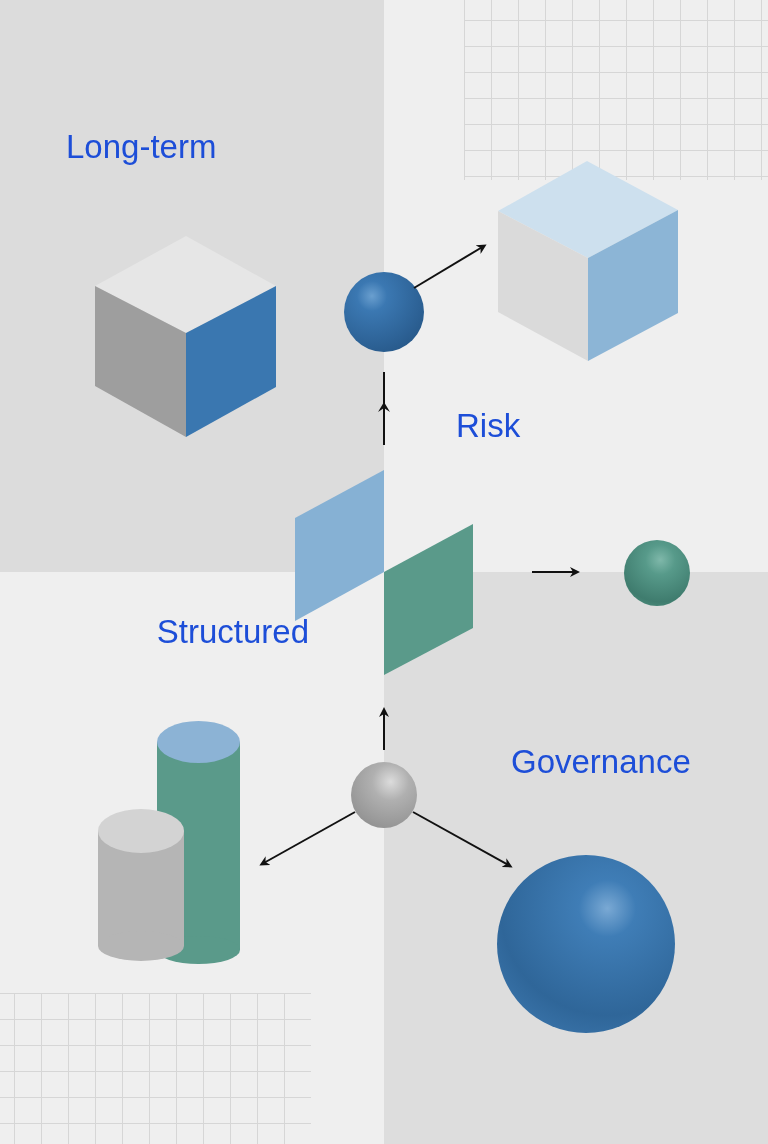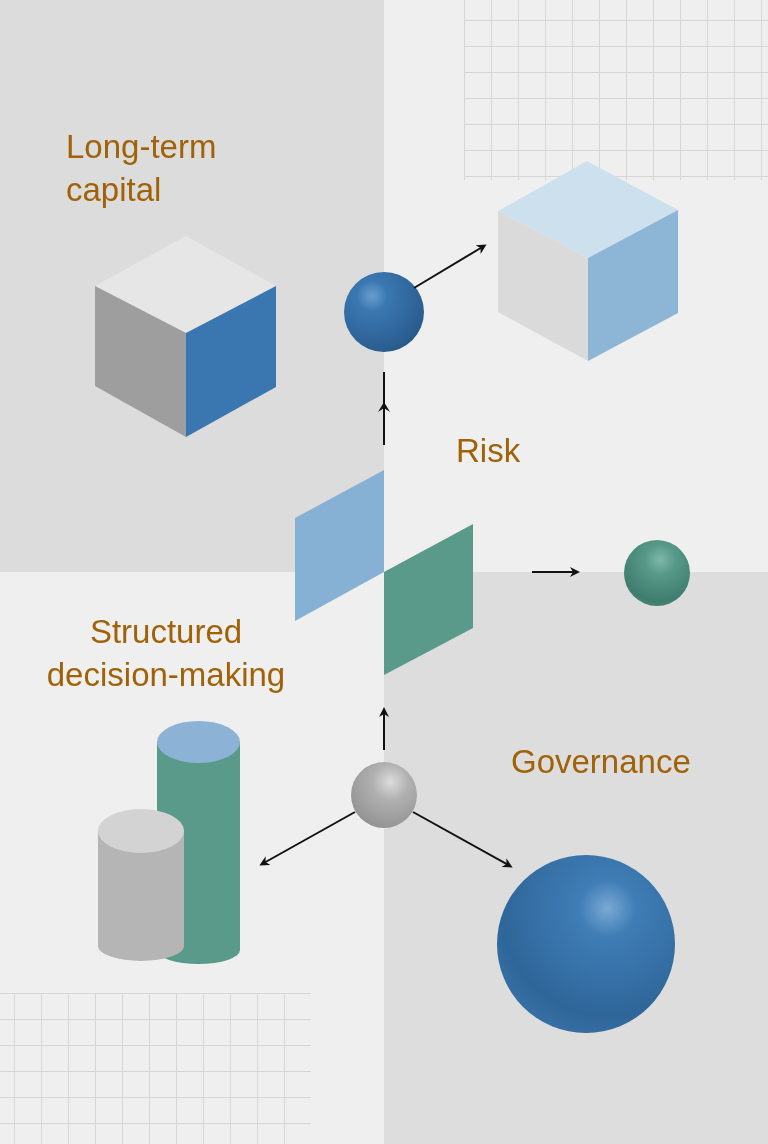--- a/index.html
+++ b/index.html
@@ -9,24 +9,24 @@
     #q-tr { left: 384px; top: 0; width: 384px; height: 572px; background: #efefef; }
     #q-bl { left: 0; top: 572px; width: 384px; height: 572px; background: #efefef; }
     #q-br { left: 384px; top: 572px; width: 384px; height: 572px; background: #dddddd; }
     .grid { position: absolute;
       background-image:
         linear-gradient(to right, #d6d6d6 1px, transparent 1px),
         linear-gradient(to bottom, #d6d6d6 1px, transparent 1px);
       background-size: 27px 26px; }
     #grid-tr { left: 464px; top: -6px; width: 304px; height: 186px; }
     #grid-bl { left: 0; top: 993px; width: 311px; height: 151px; background-position: 14px 0; }
-    .label { position: absolute; color: #a16207; font-size: 33px; line-height: 43px; white-space: nowrap; }
+    .label { position: absolute; color: #1d4ed8; font-size: 33px; line-height: 43px; white-space: nowrap; }
     #lbl-capital { left: 66px; top: 125px; }
-    #lbl-risk { left: 456px; top: 429px; text-align: right; }
-    #lbl-struct { left: 23px; top: 610px; text-align: center; width: 286px; }
+    #lbl-risk { left: 456px; top: 404px; text-align: right; }
+    #lbl-struct { left: 23px; top: 610px; text-align: right; width: 286px; }
     #lbl-gov { left: 511px; top: 740px; }
     svg { position: absolute; left: 0; top: 0; }
   </style>
 </head>
 <body>
 
 <div class="quad" id="q-tl"></div>
 <div class="quad" id="q-tr"></div>
 <div class="quad" id="q-bl"></div>
 <div class="quad" id="q-br"></div>
@@ -104,22 +104,20 @@
     <rect x="98" y="831" width="86" height="115" fill="#b5b5b5"></rect>
     <ellipse cx="141" cy="946" rx="43" ry="15" fill="#b5b5b5"></ellipse>
     <ellipse cx="141" cy="831" rx="43" ry="22" fill="#d3d3d3"></ellipse>
   </g>
 
   <circle cx="586" cy="944" r="89" fill="url(#gBlueBig)"></circle>
 </svg>
 
 <div class="label" id="lbl-capital">
   <div>Long-term</div>
-  <div>capital</div>
 </div>
 <div class="label" id="lbl-risk">
   <div>Risk</div>
 </div>
 <div class="label" id="lbl-struct">
   <div>Structured</div>
-  <div>decision-making</div>
 </div>
 <div class="label" id="lbl-gov">Governance</div>
 
 </body></html>

